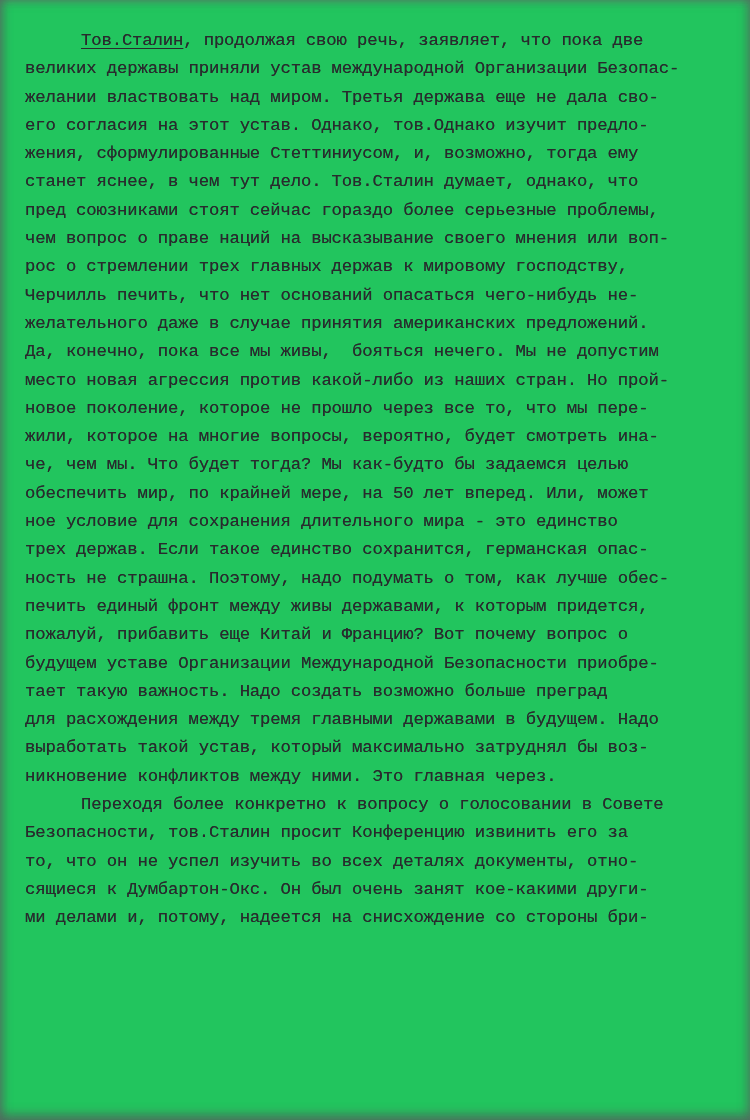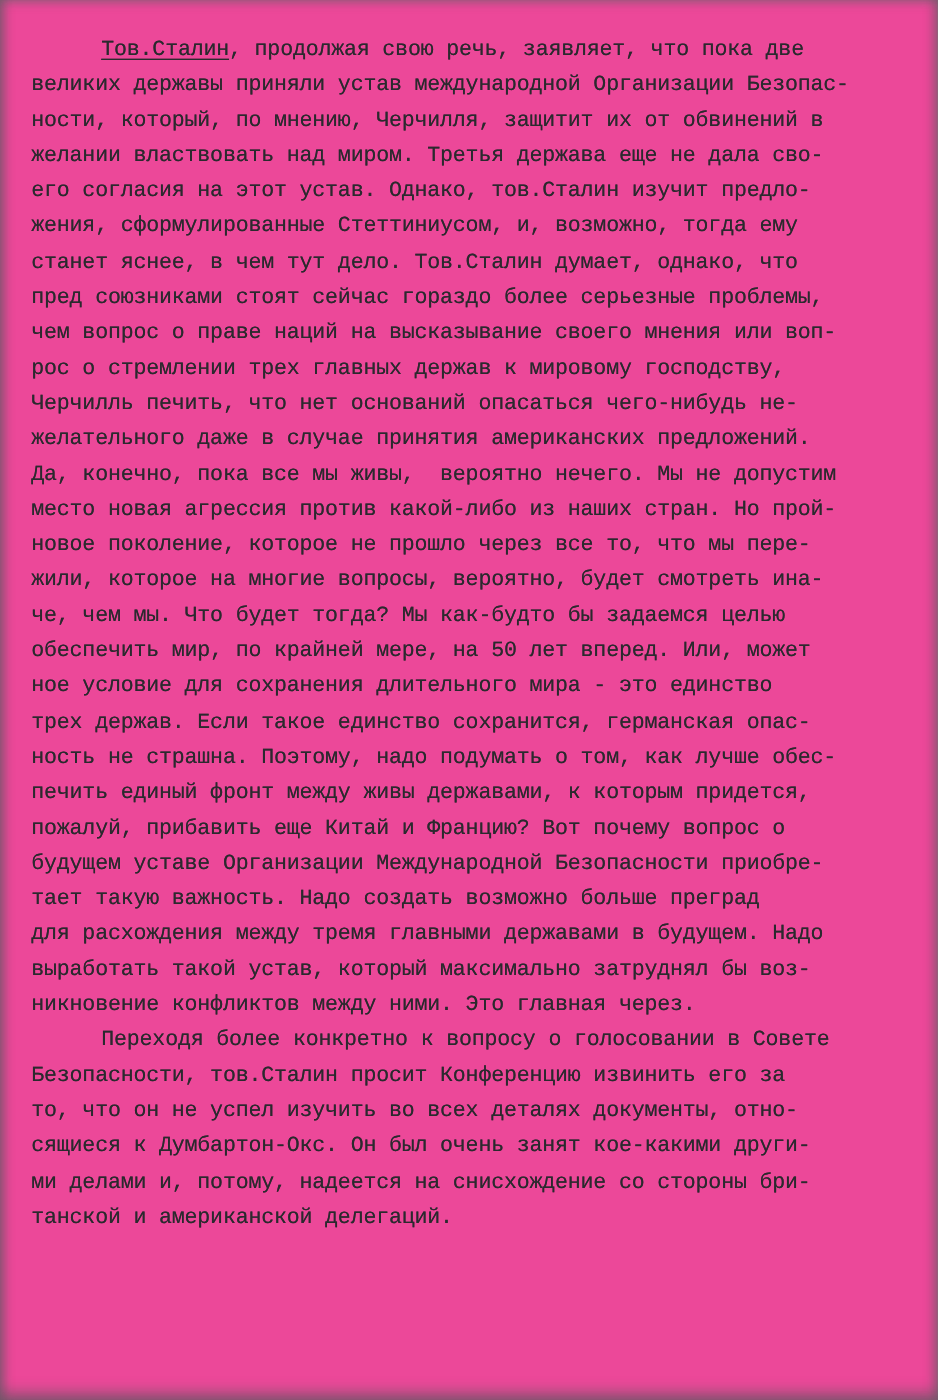--- a/index.html
+++ b/index.html
@@ -8,21 +8,21 @@
       width: 750px;
       height: 1120px;
       overflow: hidden;
       background: #9a9a9c;
     }
     .page {
       position: absolute;
       left: 0; top: 0;
       width: 750px;
       height: 1120px;
-      background: #ec4899;
+      background: #22c55e;
       box-shadow: inset 6px 0 8px -2px rgba(90,90,95,0.55),
                   inset -6px 0 8px -2px rgba(90,90,95,0.45),
                   inset 0 6px 8px -3px rgba(110,110,115,0.35),
                   inset 0 -10px 10px -3px rgba(90,90,95,0.55);
     }
     .bleed {
       position: absolute;
       left: 60px; top: 60px;
       width: 660px;
       height: 1050px;
@@ -58,31 +58,30 @@
 
 <div class="page">
   <div class="bleed">
     <span class="line">&nbsp;</span>
   </div>
 
   <div class="text">
     <div>
       <span class="line indent"><span class="u">Тов.Сталин</span><span>, продолжая свою речь, заявляет, что пока две</span></span>
       <span class="line">великих державы приняли устав международной Организации Безопас-</span>
-      <span class="line">ности, который, по мнению, Черчилля, защитит их от обвинений в</span>
       <span class="line">желании властвовать над миром. Третья держава еще не дала сво-</span>
-      <span class="line">его согласия на этот устав. Однако, тов.Сталин изучит предло-</span>
+      <span class="line">его согласия на этот устав. Однако, тов.Однако изучит предло-</span>
       <span class="line">жения, сформулированные Стеттиниусом, и, возможно, тогда ему</span>
       <span class="line">станет яснее, в чем тут дело. Тов.Сталин думает, однако, что</span>
       <span class="line">пред союзниками стоят сейчас гораздо более серьезные проблемы,</span>
       <span class="line">чем вопрос о праве наций на высказывание своего мнения или воп-</span>
       <span class="line">рос о стремлении трех главных держав к мировому господству,</span>
       <span class="line">Черчилль печить, что нет оснований опасаться чего-нибудь не-</span>
       <span class="line">желательного даже в случае принятия американских предложений.</span>
-      <span class="line">Да, конечно, пока все мы живы,  вероятно нечего. Мы не допустим</span>
+      <span class="line">Да, конечно, пока все мы живы,  бояться нечего. Мы не допустим</span>
       <span class="line">место новая агрессия против какой-либо из наших стран. Но прой-</span>
       <span class="line">новое поколение, которое не прошло через все то, что мы пере-</span>
       <span class="line">жили, которое на многие вопросы, вероятно, будет смотреть ина-</span>
       <span class="line">че, чем мы. Что будет тогда? Мы как-будто бы задаемся целью</span>
       <span class="line">обеспечить мир, по крайней мере, на 50 лет вперед. Или, может</span>
       <span class="line">ное условие для сохранения длительного мира - это единство</span>
       <span class="line">трех держав. Если такое единство сохранится, германская опас-</span>
       <span class="line">ность не страшна. Поэтому, надо подумать о том, как лучше обес-</span>
       <span class="line">печить единый фронт между живы державами, к которым придется,</span>
       <span class="line">пожалуй, прибавить еще Китай и Францию? Вот почему вопрос о</span>
@@ -91,16 +90,15 @@
       <span class="line">для расхождения между тремя главными державами в будущем. Надо</span>
       <span class="line">выработать такой устав, который максимально затруднял бы воз-</span>
       <span class="line">никновение конфликтов между ними. Это главная через.</span>
     </div>
     <div>
       <span class="line indent">Переходя более конкретно к вопросу о голосовании в Совете</span>
       <span class="line">Безопасности, тов.Сталин просит Конференцию извинить его за</span>
       <span class="line">то, что он не успел изучить во всех деталях документы, отно-</span>
       <span class="line">сящиеся к Думбартон-Окс. Он был очень занят кое-какими други-</span>
       <span class="line">ми делами и, потому, надеется на снисхождение со стороны бри-</span>
-      <span class="line">танской и американской делегаций.</span>
     </div>
   </div>
 </div>
 
 </body></html>

